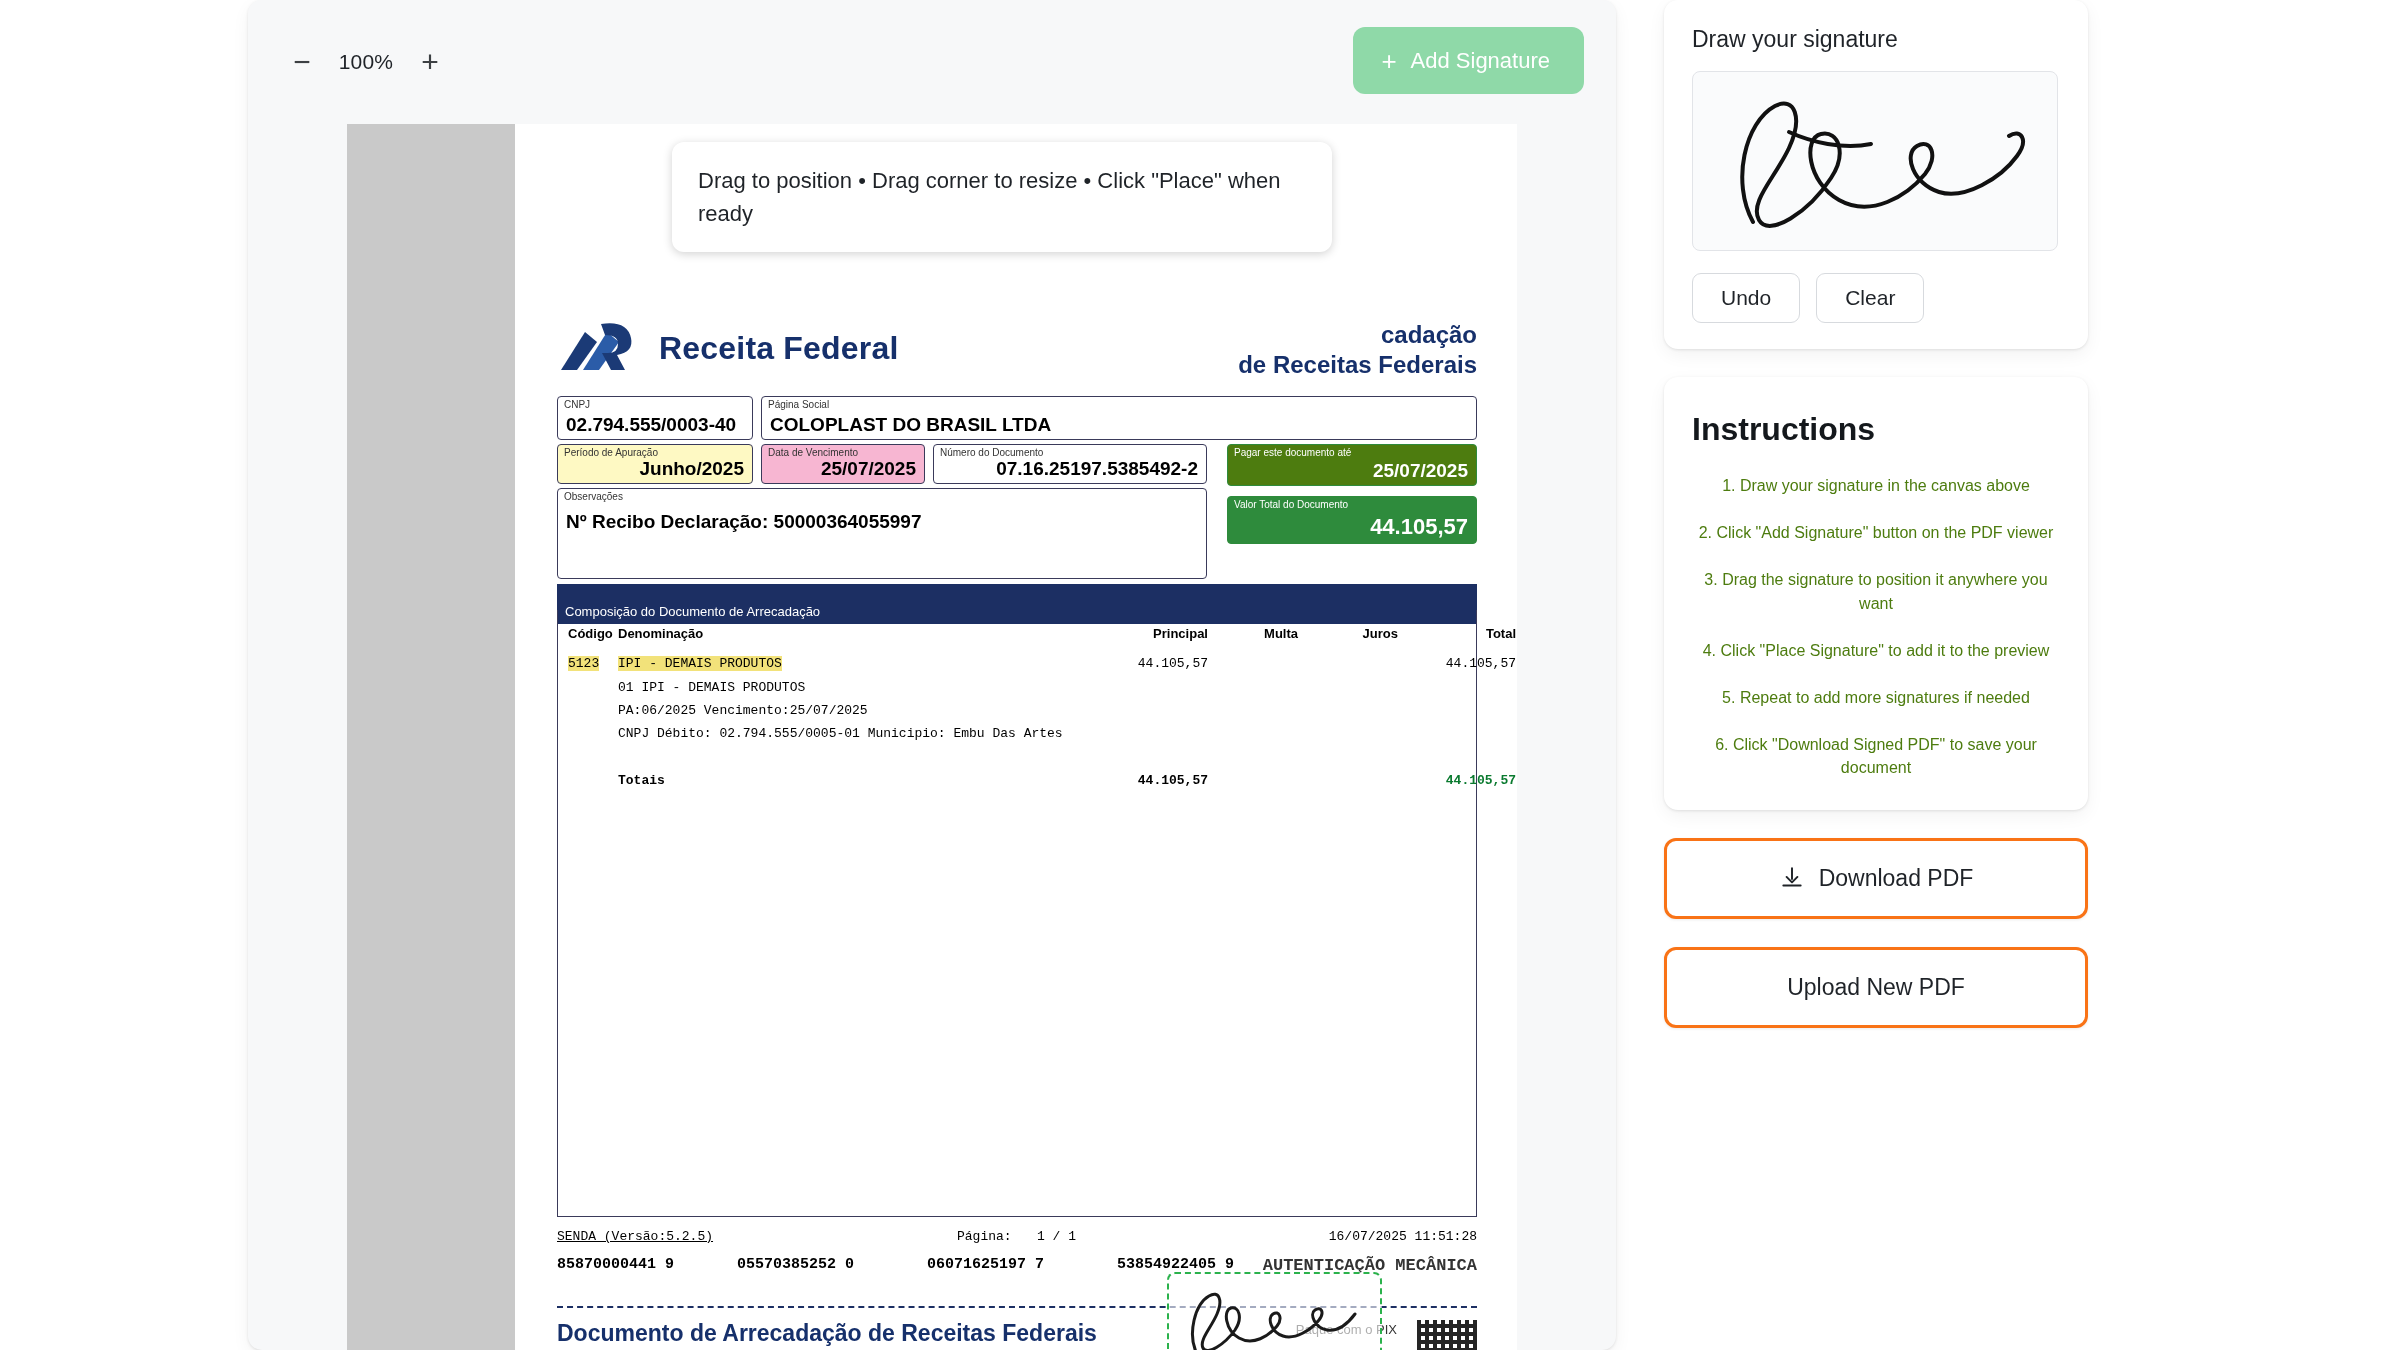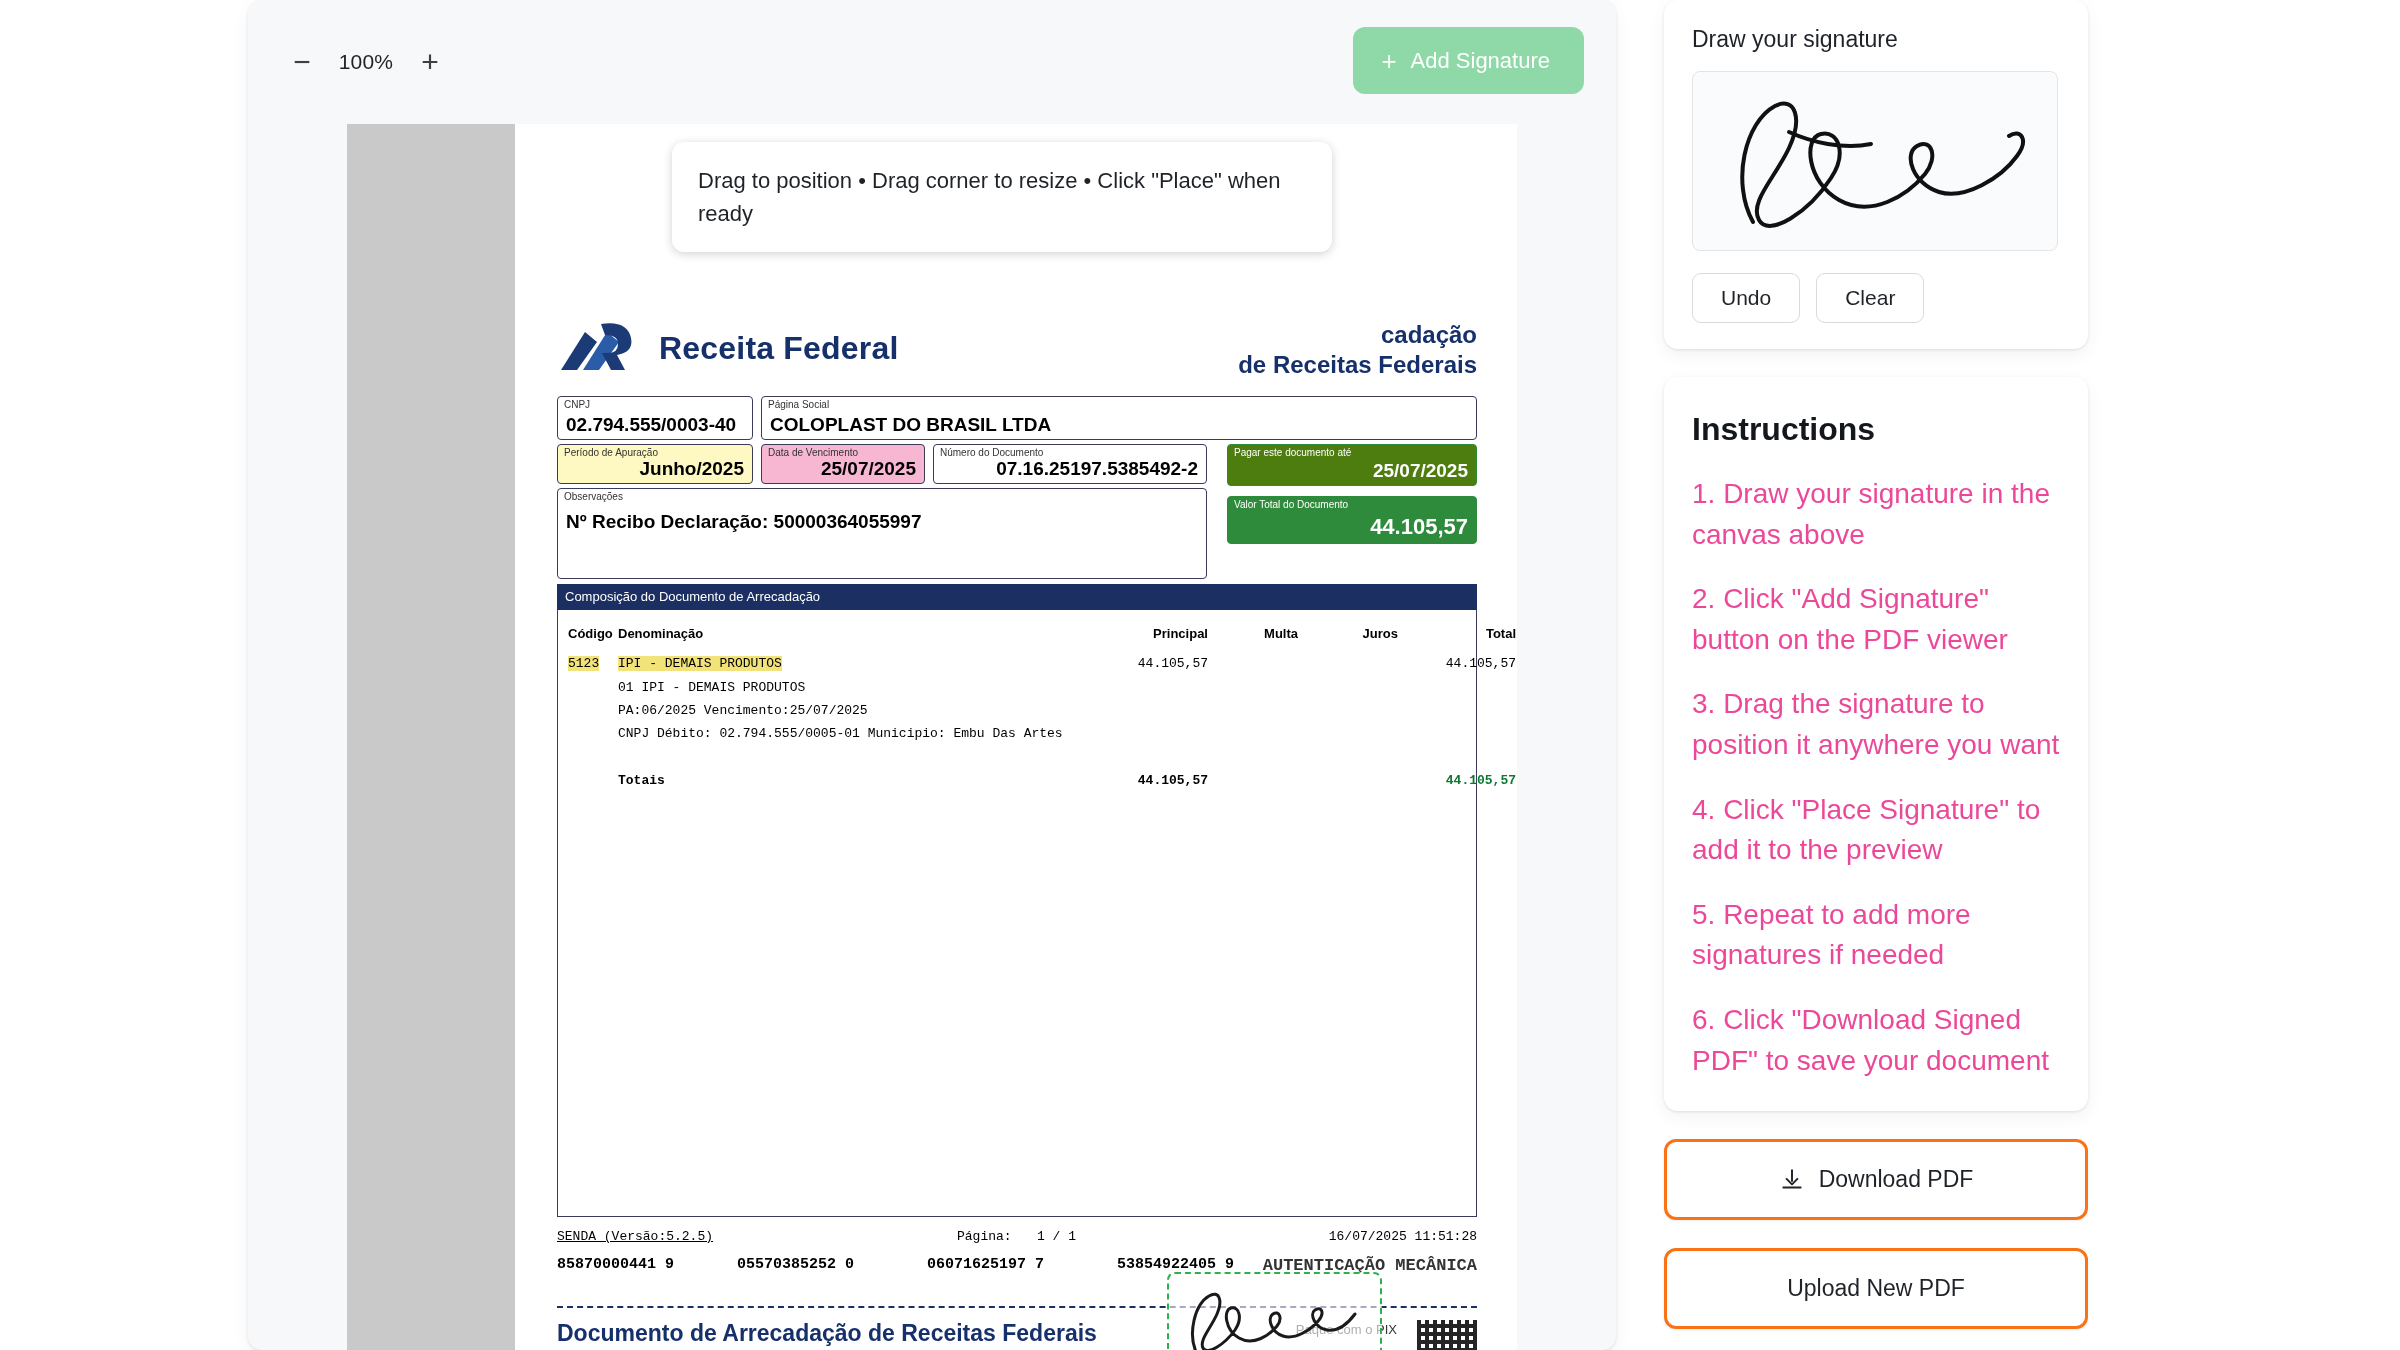--- a/index.html
+++ b/index.html
@@ -146,21 +146,21 @@
   .hl-green2 { background: #2e8b3c; }
   .hl-green2 .val, .hl-green2 .lbl { color: #fff; }
 
   .comp-bar {
     position: absolute;
     left: 42px; top: 460px;
     width: 920px; height: 26px;
     background: #1c2f63;
     color: #fff;
     font-size: 13px;
-    padding: 5px 8px;
+    padding: 20px 8px;
   }
   .comp-box {
     position: absolute;
     left: 42px; top: 486px;
     width: 920px; height: 607px;
     border: 1px solid #3a3a5a;
     border-top: none;
   }
   .mono {
     font-family: "Liberation Mono", "DejaVu Sans Mono", monospace;
@@ -265,24 +265,25 @@
     font-size: 21px;
     color: #1f2328;
     cursor: pointer;
   }
   .instructions-title {
     font-size: 32px; font-weight: bold;
     color: #14181c;
     margin: 8px 0 26px 0;
   }
   .instr-item {
-    font-size: 28px;
-    color: #ec4899;
+    font-size: 16px;
+    color: #4d7c0f;
     line-height: 1.45;
     margin-bottom: 24px;
+    text-align: center;
   }
   .wide-btn {
     width: 424px;
     background: #ffffff;
     border: 3px solid #f97316;
     border-radius: 12px;
     box-shadow: 0 1px 3px rgba(0,0,0,0.08);
     padding: 24px 0;
     font-size: 23px;
     color: #1f2328;

